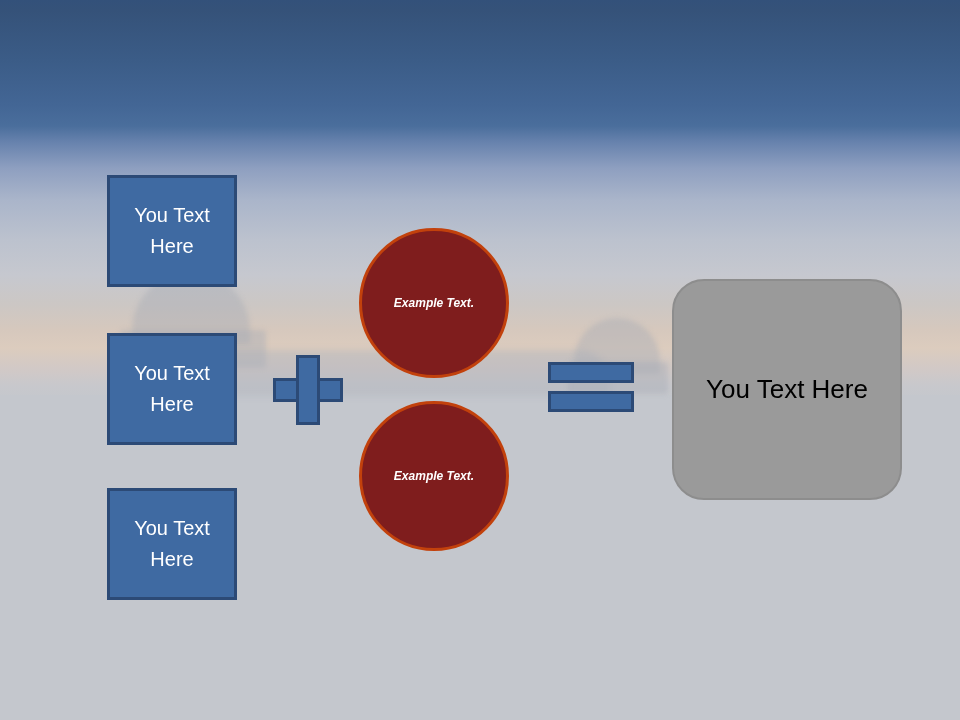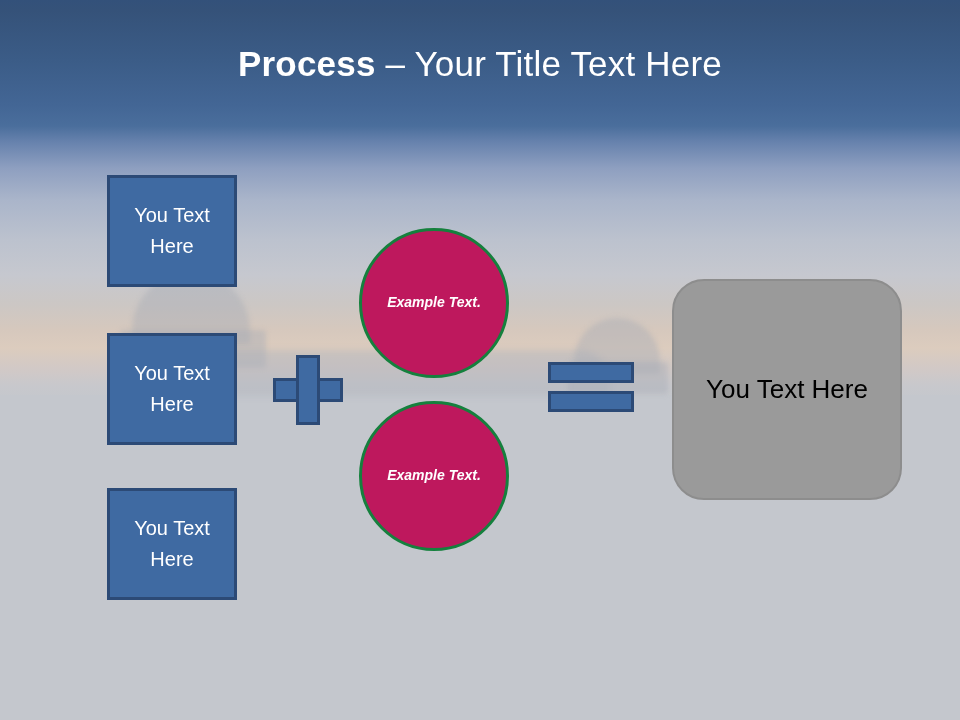--- a/index.html
+++ b/index.html
@@ -154,29 +154,29 @@
     width: 18px; height: 18px;
     background: #3f6aa2;
   }
 
   
   .circle {
     position: absolute;
     width: 150px;
     height: 150px;
     border-radius: 50%;
-    background: #be185d;
-    border: 3px solid #15803d;
+    background: #7f1d1d;
+    border: 3px solid #c2410c;
     box-sizing: border-box;
     display: flex;
     align-items: center;
     justify-content: center;
     text-align: center;
     color: #ffffff;
-    font-size: 14px;
+    font-size: 12px;
     font-weight: bold;
     font-style: italic;
     line-height: 1.7;
   }
   .circle-1 { left: 359px; top: 228px; }
   .circle-2 { left: 359px; top: 401px; }
 
   
   .equals-wrap {
     position: absolute;
@@ -219,25 +219,20 @@
 <div id="slide">
 
   <div class="bg-sky"></div>
   <div class="bg-ground"></div>
   <div class="dome dome-left-cap"></div>
   <div class="dome dome-left-base"></div>
   <div class="ridge"></div>
   <div class="dome dome-right-cap"></div>
   <div class="dome dome-right-base"></div>
 
-  <div class="title-bar">
-    <span class="title-text">
-      <span class="title-strong">Process</span><span class="title-rest"> – Your Title Text Here</span>
-    </span>
-  </div>
 
   <div class="blue-box blue-box-1">
     <span>You Text Here</span>
   </div>
   <div class="blue-box blue-box-2">
     <span>You Text Here</span>
   </div>
   <div class="blue-box blue-box-3">
     <span>You Text Here</span>
   </div>

